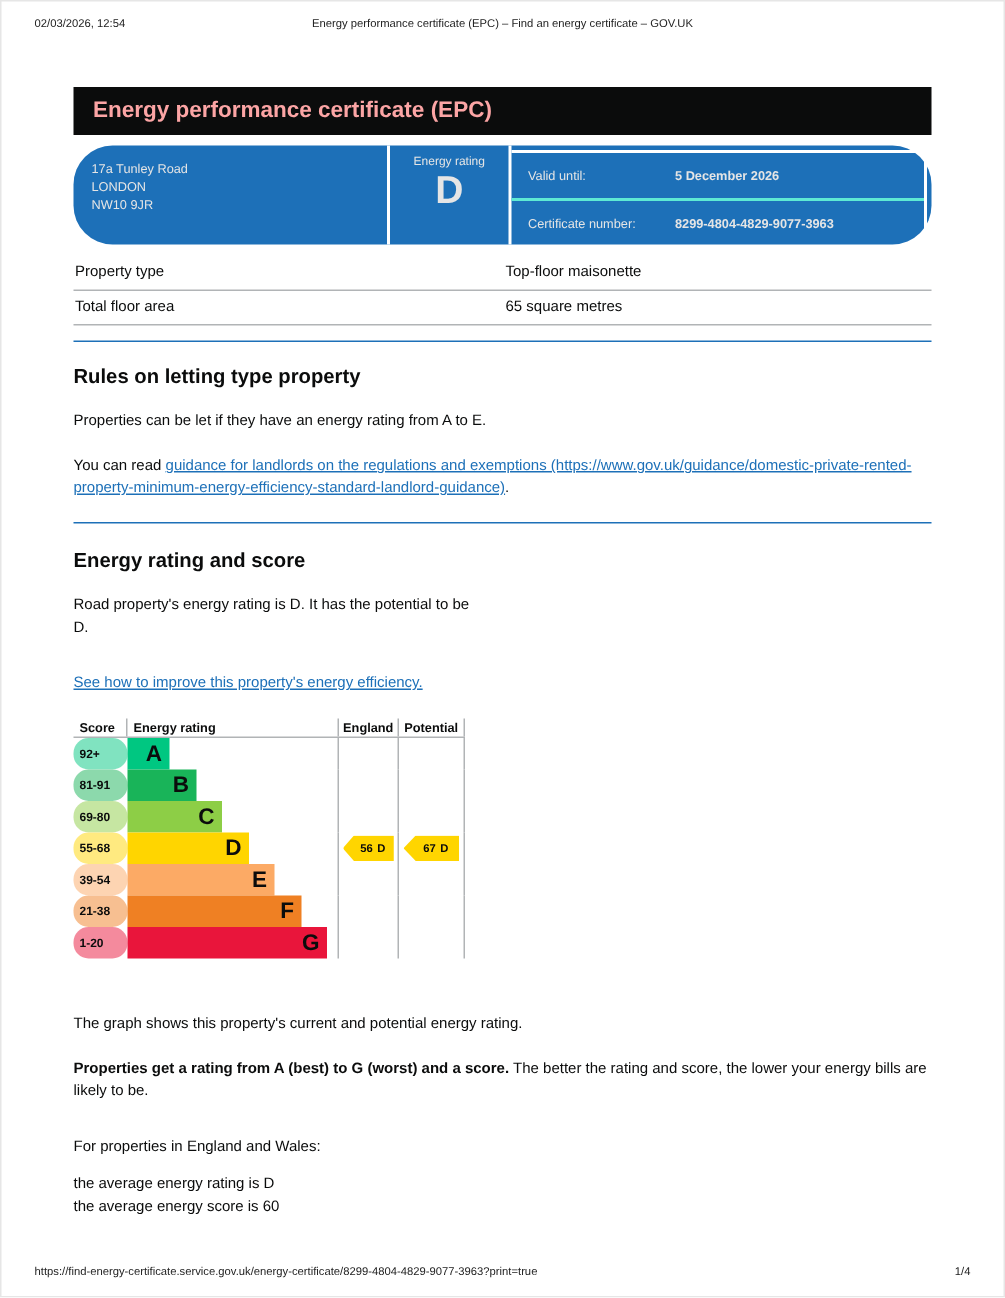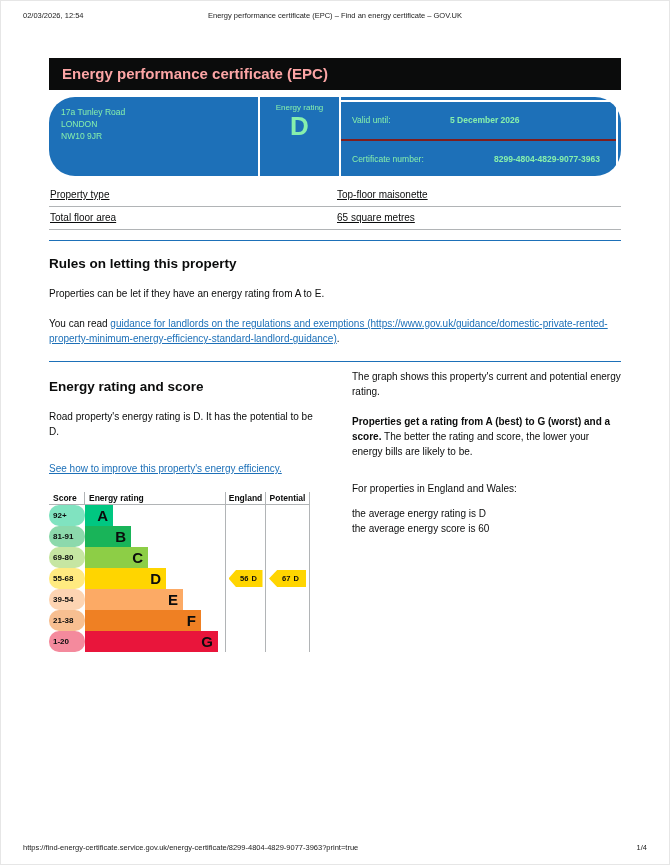--- a/index.html
+++ b/index.html
@@ -18,44 +18,44 @@
   .footer-url { position:absolute; left:23px; bottom:0; }
   .footer-page { position:absolute; right:23px; bottom:0; }
 
   .content { position:absolute; left:49px; width:572px; top:58px; }
 
   .banner {
     background:var(--ink); color:#fca5a5; font-size:15px; font-weight:bold;
     padding:8px 13px; height:32px; line-height:16px;
   }
 
-  .summary-box { margin-top:7px; background:var(--govuk-blue); color:#86efac; height:79px; display:flex;border-radius:26px; }
+  .summary-box { margin-top:7px; background:var(--govuk-blue); color:#e5e5e5; height:66px; display:flex;border-radius:26px; }
   .address-cell { width:209px; padding:9px 12px; font-size:8.5px; line-height:12px; }
   .rating-cell { width:81px; border-left:2px solid #fff; text-align:center; padding-top:6px; }
   .rating-label { font-size:8px; display:block; }
   .rating-big { font-size:26px; font-weight:bold; line-height:28px; display:block; }
   .validity-cell { flex:1; border-left:2px solid #fff; }
   .validity-table { height:100%; display:flex; flex-direction:column; border-top:2px solid #fff; border-bottom:2px solid #fff; border-right:2px solid #fff; margin:3px 3px 3px 0; }
   .validity-row { flex:1; display:flex; align-items:center; padding:0 11px; font-size:8.5px; }
-  .validity-row + .validity-row { border-top:2px solid #7f1d1d;gap:44px; }
+  .validity-row + .validity-row { border-top:2px solid #5eead4; }
   .validity-label { width:98px; }
   .validity-value { font-weight:bold; }
 
-  .facts-table { margin-top:8px; font-size:10px;text-decoration:underline; }
+  .facts-table { margin-top:8px; font-size:10px; }
   .facts-row { display:flex; padding:5px 2px 6px 1px; border-bottom:1px solid var(--rule-grey); }
   .facts-label { width:287px; }
 
   .blue-rule { border:none; border-top:1px solid var(--govuk-blue); margin-top:10px; }
   .blue-rule.second { margin-top:15px; }
 
   h2 { font-size:13.5px; font-weight:bold; margin-top:15px; color:var(--ink); }
   .body-text { font-size:10px; line-height:15px; margin-top:15px; }
   a.link { color:var(--govuk-blue); text-decoration:underline; cursor:pointer; }
 
-  .columns { display:flex; gap:31px; padding-top:2px; }
+  .columns { display:flex; gap:31px; padding-top:2px;flex-direction:column; }
   .col-left { width:272px; flex:0 0 272px; }
   .col-right { flex:1; padding-top:5px; }
   .col-right .body-text.first { margin-top:0; }
   .gap-lg { margin-top:22px; }
   .gap-md { margin-top:10px; }
 
   
   .epc-chart { margin-top:16px; width:261px; }
   .chart-header { display:flex; height:13px; border-bottom:1px solid var(--rule-grey); font-size:8.5px; font-weight:bold; line-height:12px; }
   .h-score { width:36px; padding-left:4px; border-right:1px solid var(--rule-grey); }
@@ -122,21 +122,21 @@
       <span class="facts-value">Top-floor maisonette</span>
     </div>
     <div class="facts-row">
       <span class="facts-label">Total floor area</span>
       <span class="facts-value">65 square metres</span>
     </div>
   </div>
 
   <hr class="blue-rule">
 
-  <h2>Rules on letting this property</h2>
+  <h2>Rules on letting type property</h2>
   <p class="body-text">Properties can be let if they have an energy rating from A to E.</p>
   <p class="body-text"><span>You can read </span><a class="link">guidance for landlords on the regulations and exemptions (https://www.gov.uk/guidance/domestic-private-rented-property-minimum-energy-efficiency-standard-landlord-guidance)</a><span>.</span></p>
 
   <hr class="blue-rule second">
 
   <div class="columns">
     <div class="col-left">
       <h2>Energy rating and score</h2>
       <p class="body-text">Road property's energy rating is D. It has the potential to be D.</p>
       <p class="body-text gap-lg"><a class="link">See how to improve this property's energy efficiency.</a></p>

